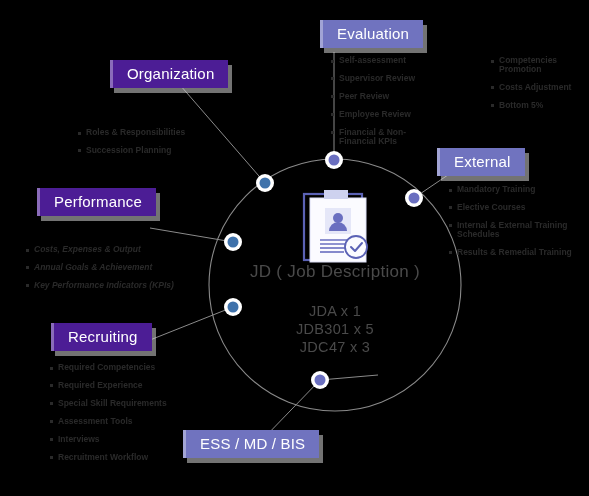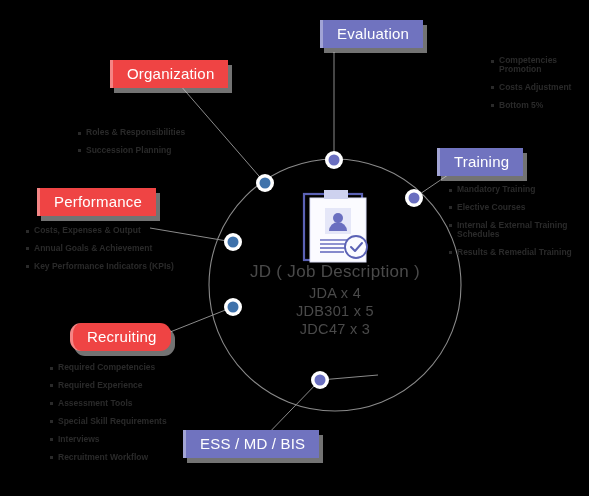--- a/index.html
+++ b/index.html
@@ -28,21 +28,21 @@
     color: #ffffff;
     font-size: 15px;
     font-family: "Liberation Sans", sans-serif;
     padding: 5px 14px 6px 14px;
     white-space: nowrap;
     letter-spacing: 0.2px;
     box-shadow: 4px 5px 0 rgba(210,210,210,0.55);
     border-left: 3px solid rgba(255,255,255,0.35);
     line-height: 1.15;
   }
-  .tab.blue   { background: #ef4444; }
+  .tab.blue   { background: #4c1d95; }
   .tab.purple { background: #7073bf; }
 
   
   .bullets {
     position: absolute;
     color: #2a2a2a;
     font-size: 8.5px;
     font-weight: bold;
     font-family: "Liberation Sans", sans-serif;
     line-height: 1.05;
@@ -66,21 +66,21 @@
   
   .center-block {
     position: absolute;
     text-align: center;
     color: #4a4a4a;
     font-family: "Liberation Sans", sans-serif;
   }
   .center-title {
     font-size: 17px;
     letter-spacing: 0.3px;
-    margin-bottom: 3px;
+    margin-bottom: 21px;
   }
   .center-line {
     font-size: 14.5px;
     letter-spacing: 0.3px;
     margin-top: 2px;
   }
 
   
   .clipboard-icon {
     position: absolute;
@@ -141,61 +141,69 @@
       <line x1="24" y1="56" x2="60" y2="56"></line>
       <line x1="24" y1="60" x2="52" y2="60"></line>
       <line x1="24" y1="64" x2="48" y2="64"></line>
     </g>
     <circle cx="60" cy="59" r="11" fill="#fbfbff" stroke="#5b62b5" stroke-width="1.8"></circle>
     <path d="M55 59 l4 4 l7 -8" fill="none" stroke="#5b62b5" stroke-width="2" stroke-linecap="round" stroke-linejoin="round"></path>
   </svg>
 
   <div class="center-block" style="left:215px; top:262px; width:240px;">
     <div class="center-title">JD ( Job Description )</div>
-    <div class="center-line">JDA x 4</div>
+    <div class="center-line">JDA x 1</div>
     <div class="center-line">JDB301 x 5</div>
     <div class="center-line">JDC47 x 3</div>
   </div>
 
   <div class="tab blue" style="left:110px; top:60px;">Organization</div>
   <div class="bullets" style="left:78px; top:96px; width:180px;margin-top:32px;">
     <div class="bullet-item">Roles &amp; Responsibilities</div>
     <div class="bullet-item">Succession Planning</div>
   </div>
 
   <div class="tab purple" style="left:320px; top:20px;">Evaluation</div>
+  <div class="bullets" style="left:331px; top:56px; width:110px;">
+    <div class="bullet-item">Self-assessment</div>
+    <div class="bullet-item">Supervisor Review</div>
+    <div class="bullet-item">Peer Review</div>
+    <div class="bullet-item">Employee Review</div>
+    <div class="bullet-item">Financial &amp; Non-
+Financial KPIs</div>
+  </div>
 
   <div class="bullets" style="left:447px; top:56px; width:135px;margin-left:44px;">
     <div class="bullet-item">Competencies
 Promotion</div>
     <div class="bullet-item">Costs Adjustment</div>
     <div class="bullet-item">Bottom 5%</div>
   </div>
 
-  <div class="tab purple" style="left:437px; top:148px;">Training</div>
+  <div class="tab purple" style="left:437px; top:148px;">External</div>
   <div class="bullets" style="left:449px; top:185px; width:140px;">
     <div class="bullet-item">Mandatory Training</div>
     <div class="bullet-item">Elective Courses</div>
     <div class="bullet-item">Internal &amp; External Training
 Schedules</div>
     <div class="bullet-item">Results &amp; Remedial Training</div>
   </div>
 
   <div class="tab blue" style="left:37px; top:188px;">Performance</div>
-  <div class="bullets" style="left:26px; top:226px; width:190px;">
+  <div class="bullets" style="left:26px; top:245px; width:190px;font-style:italic;">
     <div class="bullet-item">Costs, Expenses &amp; Output</div>
     <div class="bullet-item">Annual Goals &amp; Achievement</div>
     <div class="bullet-item">Key Performance Indicators (KPIs)</div>
   </div>
 
-  <div class="tab blue" style="left:70px; top:323px;border-radius:11px;">Recruiting</div>
+  <div class="tab blue" style="left:51px; top:323px;">Recruiting</div>
   <div class="bullets" style="left:50px; top:363px; width:165px;">
     <div class="bullet-item">Required Competencies</div>
     <div class="bullet-item">Required Experience</div>
+    <div class="bullet-item">Special Skill Requirements</div>
     <div class="bullet-item">Assessment Tools</div>
-    <div class="bullet-item">Special Skill Requirements</div>
     <div class="bullet-item">Interviews</div>
     <div class="bullet-item">Recruitment Workflow</div>
   </div>
 
   <div class="tab purple" style="left:183px; top:430px;">ESS / MD / BIS</div>
 
 </div>
 
 </body></html>

